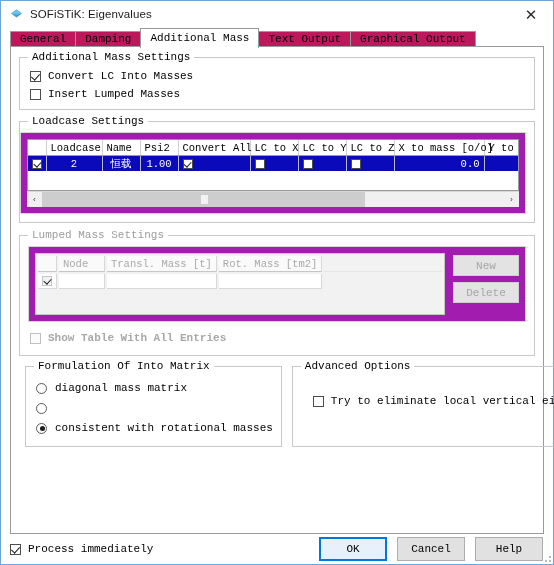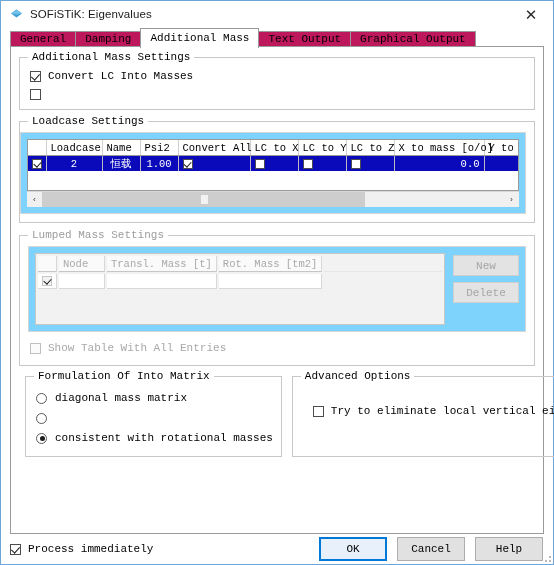--- a/index.html
+++ b/index.html
@@ -108,35 +108,35 @@
     border:1px solid #4c4c4c;background:#fff;
     margin-right:7px;flex:0 0 auto;position:relative;
   }
   .cb.checked:after{
     content:"";position:absolute;left:2px;top:0px;
     width:4px;height:7px;border:solid #1d1d1d;
     border-width:0 1.4px 1.4px 0;transform:rotate(42deg);
   }
   .cb.dis{border-color:#c0c0c0;background:#fbfbfb;}
   .lbl{font-size:11px;color:#000;white-space:nowrap;}
-  .lbl.dis{color:#a8a8a8;}
+  .lbl.dis{color:#a8a8a8;font-weight:bold;}
   .rb{
     width:11px;height:11px;box-sizing:border-box;
     border:1px solid #5a5a5a;background:#fff;border-radius:50%;
     margin-right:8px;flex:0 0 auto;position:relative;
   }
   .rb.sel:after{
     content:"";position:absolute;left:2.5px;top:2.5px;
     width:5px;height:5px;border-radius:50%;background:#1d1d1d;
   }
   
   .tablewrap{
     box-sizing:border-box;
     border:1px solid #d6d6d6;
-    background:#7dd3fc;
+    background:#a21caf;
     padding:6px;
   }
   .grid{
     box-sizing:border-box;
     border:1px solid #9a9a9a;
     background:#ffffff;
     overflow:hidden;
     position:relative;
   }
   table.tbl{border-collapse:collapse;table-layout:fixed;font-size:10.5px;}
@@ -257,20 +257,21 @@
   <div class="page">
 
     <div class="group" style="margin-top:4px;padding:9px 8px 6px 10px;">
       <span class="glabel">Additional Mass Settings</span>
       <div class="row">
         <span class="cb checked"></span>
         <span class="lbl">Convert LC Into Masses</span>
       </div>
       <div class="row">
         <span class="cb"></span>
+        <span class="lbl">Insert Lumped Masses</span>
       </div>
     </div>
 
     <div class="group" style="margin-top:11px;padding:10px 8px 8px 0;">
       <span class="glabel">Loadcase Settings</span>
 
       <div class="tablewrap">
         <div class="grid" style="height:52px;">
           <table class="tbl" style="width:100%;">
             <colgroup>
@@ -337,21 +338,21 @@
           </div>
           <div class="sbtn">›</div>
         </div>
       </div>
     </div>
 
     <div class="group disabled" style="margin-top:12px;padding:10px 8px 8px 8px;">
       <span class="glabel">Lumped Mass Settings</span>
 
       <div class="tablewrap" style="display:flex;gap:8px;">
-        <div class="grid dis" style="flex:1 1 auto;height:72px;">
+        <div class="grid dis" style="flex:1 1 auto;height:62px;">
           <table class="dtbl" style="width:100%;">
             <colgroup>
                 <col style="width:18px">
                 <col style="width:46px">
                 <col style="width:94px">
                 <col style="width:90px">
                 <col>
               </colgroup>
             <thead>
               <tr>

